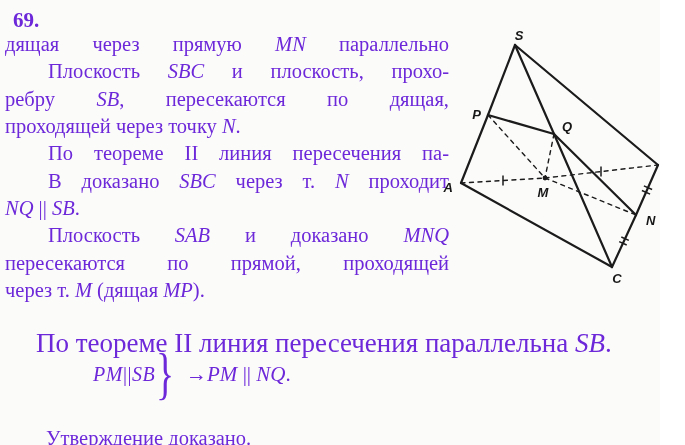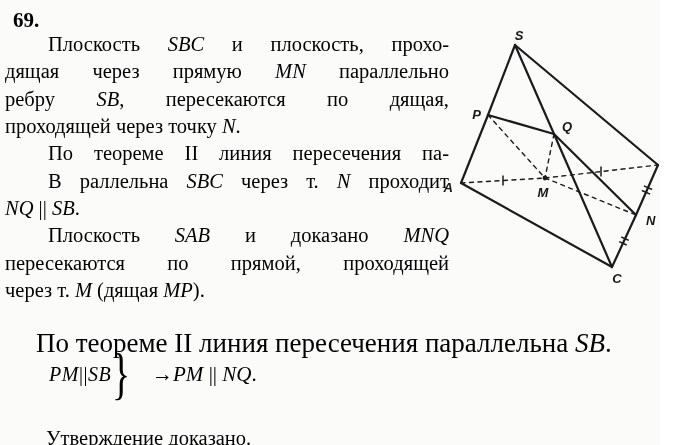--- a/index.html
+++ b/index.html
@@ -1,21 +1,21 @@
 <!DOCTYPE html>
 <html><head>
 <meta charset="utf-8">
 <style>
   html,body{margin:0;padding:0;}
   .page{
     position:relative;
     width:660px;height:445px;
     background:#fbfbfa;
     font-family:"Liberation Serif", serif;
-    color:#000000;
+    color:#6d28d9;
     overflow:hidden;
   }
   .problem-number{
     position:absolute;left:13px;top:8px;
     font-size:21px;font-weight:bold;
   }
   .text-lines{
     position:absolute;left:5px;top:31px;width:444px;
     font-size:20.5px;
   }
@@ -32,57 +32,57 @@
   .it{ font-style:italic; }
   .theorem-line{
     position:absolute;left:36px;top:330px;
     font-size:27px;line-height:26px;white-space:nowrap;
   }
   .formula{
     position:absolute;left:49px;top:352px;
     display:flex;align-items:center;
     font-size:20px;
   }
-  .formula-rows{ display:flex;flex-direction:column; }
+  .formula-rows{ display:flex;flex-direction:column;margin-left:44px; }
   .formula-row{ line-height:22.5px;white-space:nowrap;letter-spacing:0.5px; }
   .formula-brace{
     font-size:54px;line-height:44px;
     transform:scale(0.7,1.05);
     transform-origin:left center;
     font-weight:400;
     margin-left:1px;
   }
   .formula-result{
-    font-size:21px;margin-left:14px;white-space:nowrap;
+    font-size:21px;margin-left:4px;white-space:nowrap;
   }
   .conclusion-line{
     position:absolute;left:46px;top:425px;
     font-size:20.5px;line-height:26px;white-space:nowrap;
   }
   .figure{
     position:absolute;left:440px;top:25px;width:245px;height:270px;
   }
   .figure text{
     font-family:"Liberation Sans", sans-serif;
     font-size:13px;font-weight:bold;font-style:italic;
     fill:#161616;
   }
 </style>
 </head>
 <body>
 
 <div class="page">
   <div class="problem-number">69.</div>
   <div class="text-lines">
+      <div class="tline justify"><span>дящая через прямую </span><span class="it">MN</span><span> параллельно</span></div>
       <div class="tline indent justify"><span>Плоскость </span><span class="it">SBC</span><span> и плоскость, прохо-</span></div>
-      <div class="tline justify"><span>дящая через прямую </span><span class="it">MN</span><span> параллельно</span></div>
       <div class="tline justify"><span>ребру </span><span class="it">SB</span><span>, пересекаются по дящая,</span></div>
       <div class="tline"><span>проходящей через точку </span><span class="it">N</span><span>.</span></div>
       <div class="tline indent justify"><span>По теореме II линия пересечения па-</span></div>
-      <div class="tline indent justify"><span>В раллельна </span><span class="it">SBC</span><span> через т. </span><span class="it">N</span><span> проходит</span></div>
+      <div class="tline indent justify"><span>В доказано </span><span class="it">SBC</span><span> через т. </span><span class="it">N</span><span> проходит</span></div>
       <div class="tline"><span class="it">NQ</span><span> || </span><span class="it">SB</span><span>.</span></div>
       <div class="tline indent justify"><span>Плоскость </span><span class="it">SAB</span><span> и доказано </span><span class="it">MNQ</span></div>
       <div class="tline justify"><span>пересекаются по прямой, проходящей</span></div>
       <div class="tline"><span>через т. </span><span class="it">M</span><span> (дящая </span><span class="it">MP</span><span>).</span></div>
     </div>
   <div class="theorem-line"><span>По теореме II линия пересечения параллельна </span><span class="it">SB</span><span>.</span></div>
   <div class="formula">
     <div class="formula-rows">
         <div class="formula-row"><span class="it">PM</span><span>||</span><span class="it">SB</span></div>
       </div>

